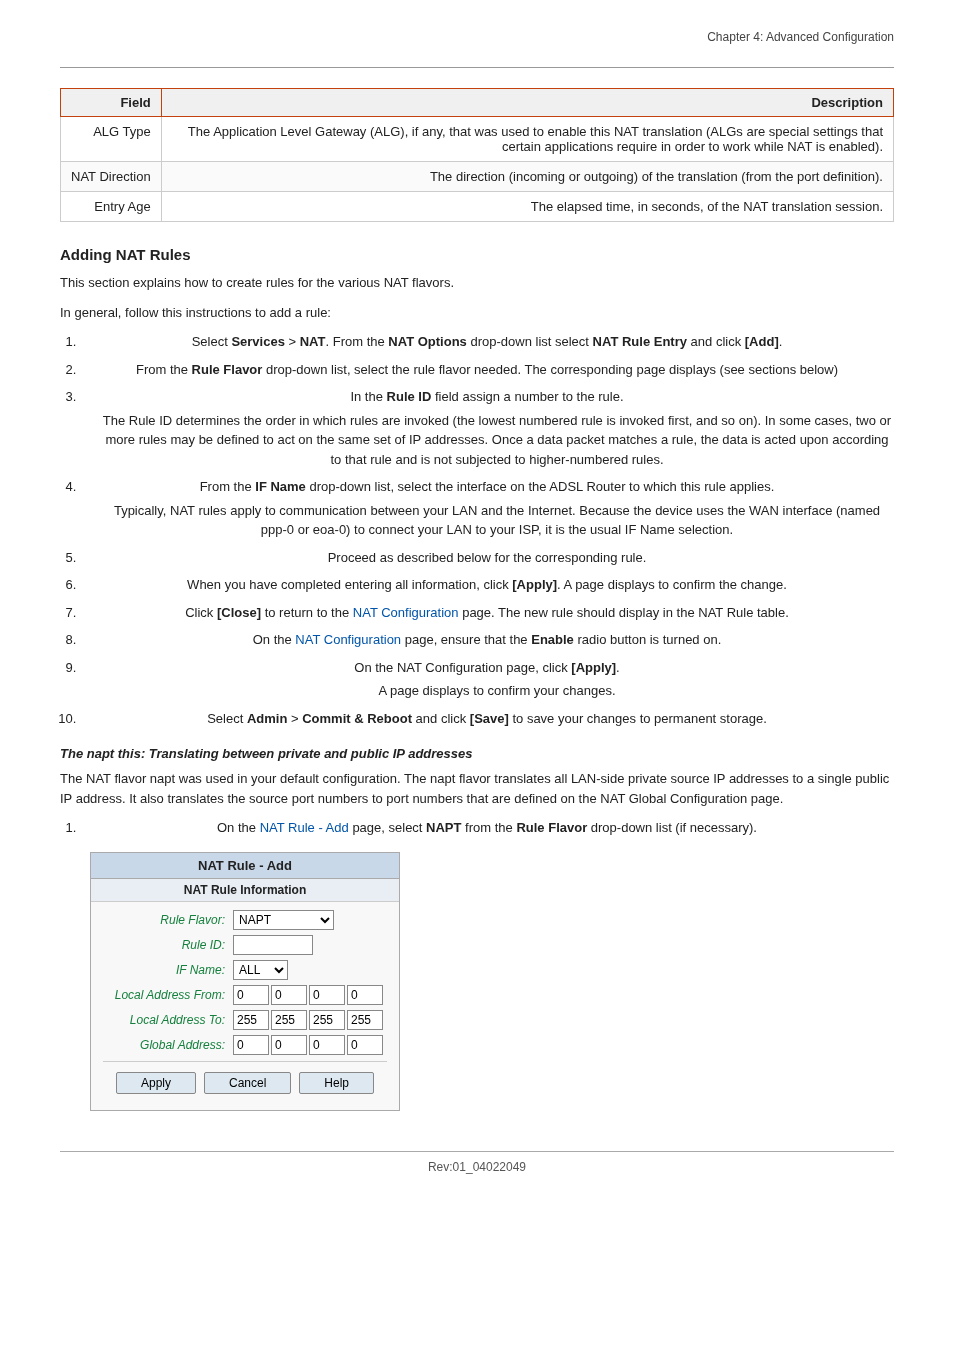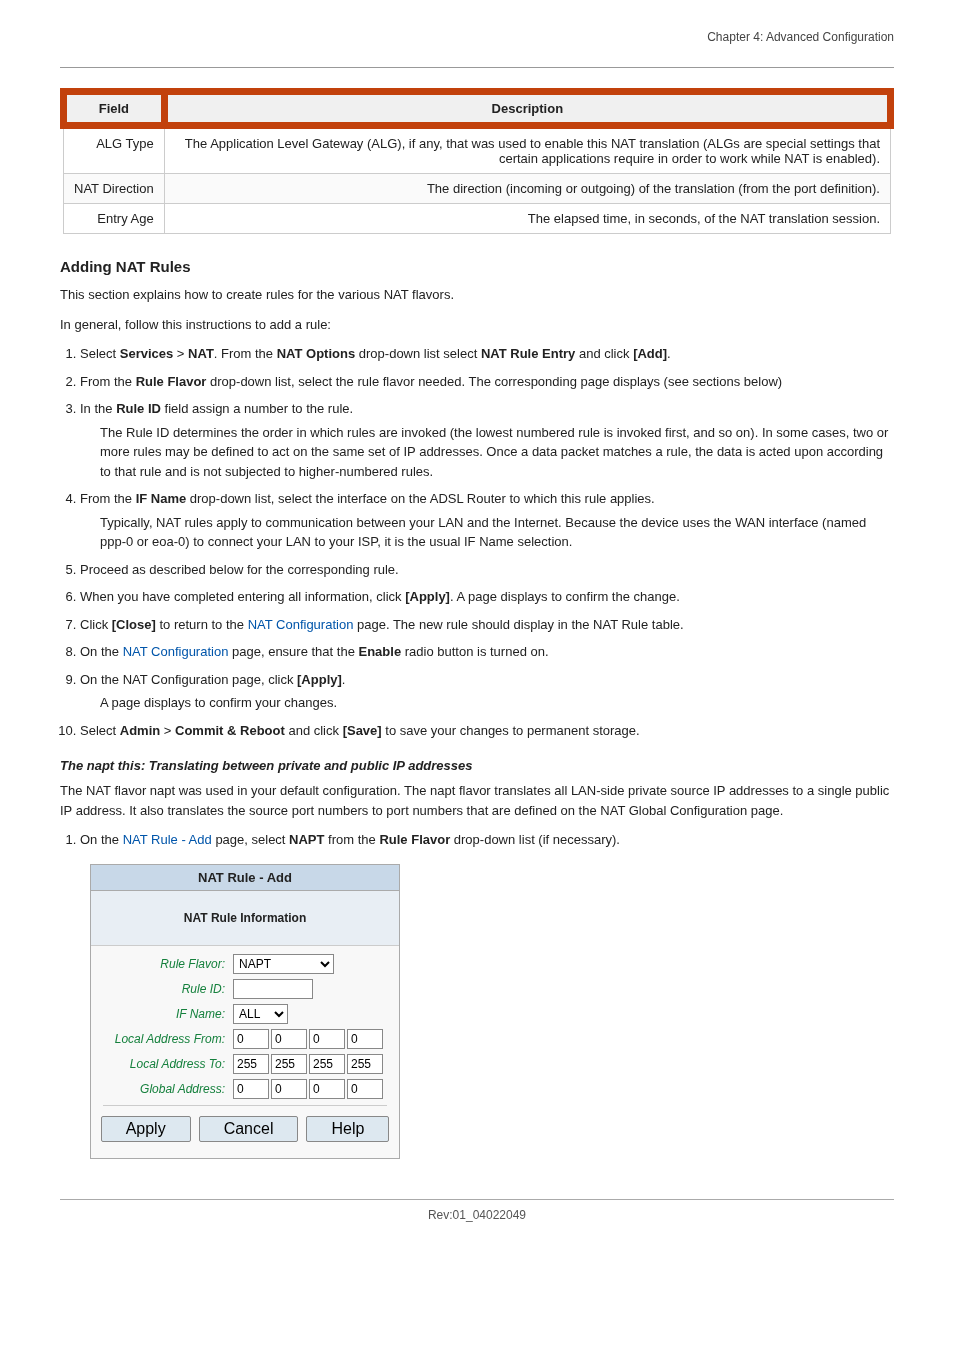--- a/index.html
+++ b/index.html
@@ -23,23 +23,23 @@
     
     .info-table {
       width: 100%;
       border-collapse: collapse;
       margin-bottom: 24px;
       font-size: 13px;
     }
     .info-table th {
       background: #f0f0f0;
       font-weight: bold;
-      text-align: center;
+      text-align: right;
       padding: 6px 10px;
-      border: 7px solid #c2410c;
+      border: 1px solid #c2410c;
     }
     .info-table td {
       padding: 7px 10px;
       border: 1px solid #ccc;
       vertical-align: top;
       text-align: right;
     }
     .info-table tr:nth-child(even) td {
       background: #fafafa;
     }
@@ -61,20 +61,21 @@
       margin-bottom: 10px;
       line-height: 1.5;
     }
     ol {
       margin-left: 20px;
       margin-bottom: 10px;
     }
     ol li {
       margin-bottom: 8px;
       line-height: 1.5;
+      text-align: center;
     }
     .indent-block {
       margin-left: 20px;
       margin-top: 4px;
       margin-bottom: 6px;
       line-height: 1.5;
     }
     a, .link {
       color: #0055aa;
       text-decoration: none;
@@ -91,21 +92,21 @@
     .nat-rule-title {
       background: #c8d8e8;
       text-align: center;
       padding: 5px 0;
       font-weight: bold;
       font-size: 13px;
       border-bottom: 1px solid #aaa;
     }
     .nat-rule-info-header {
       text-align: center;
-      padding: 20px 0;
+      padding: 4px 0;
       font-weight: bold;
       font-size: 12px;
       border-bottom: 1px solid #ccc;
       background: #e8eef4;
     }
     .nat-rule-form {
       padding: 8px 12px;
     }
     .nat-rule-row {
       display: flex;
@@ -145,21 +146,21 @@
     .nat-rule-buttons {
       display: flex;
       justify-content: center;
       gap: 8px;
       padding: 10px 0 8px 0;
       border-top: 1px solid #ccc;
       margin-top: 6px;
     }
     .nat-rule-buttons button {
       padding: 3px 24px;
-      font-size: 16px;
+      font-size: 12px;
       border: 1px solid #888;
       background: #dde8f0;
       cursor: pointer;
       border-radius: 2px;
     }
     
     .page-footer {
       display: flex;
       justify-content: center;
       margin-top: 40px;

